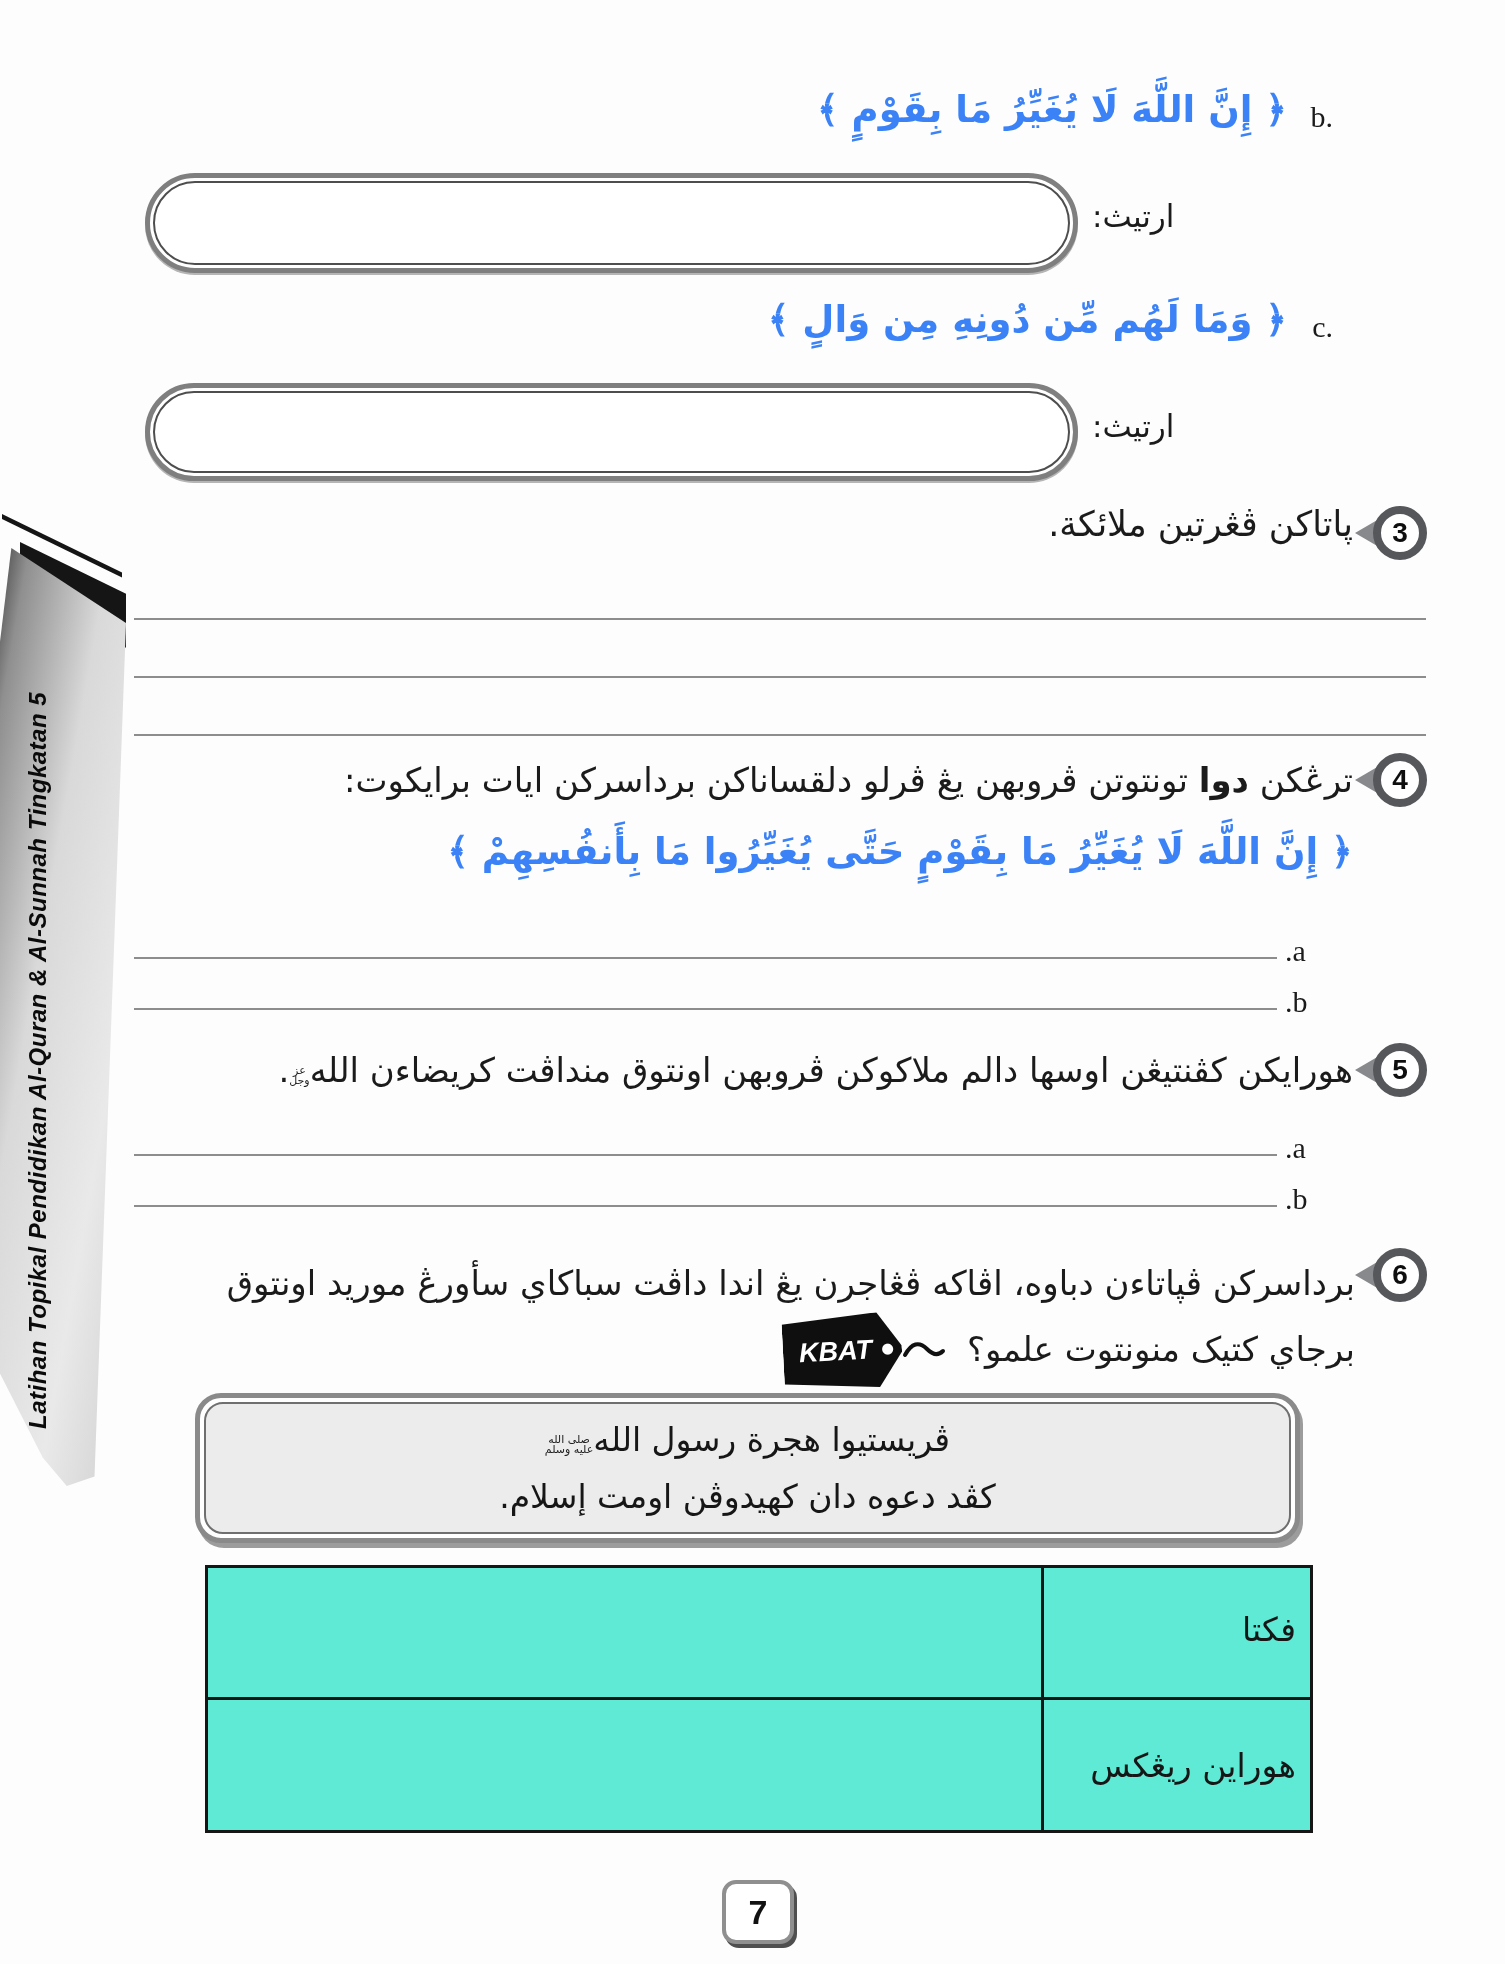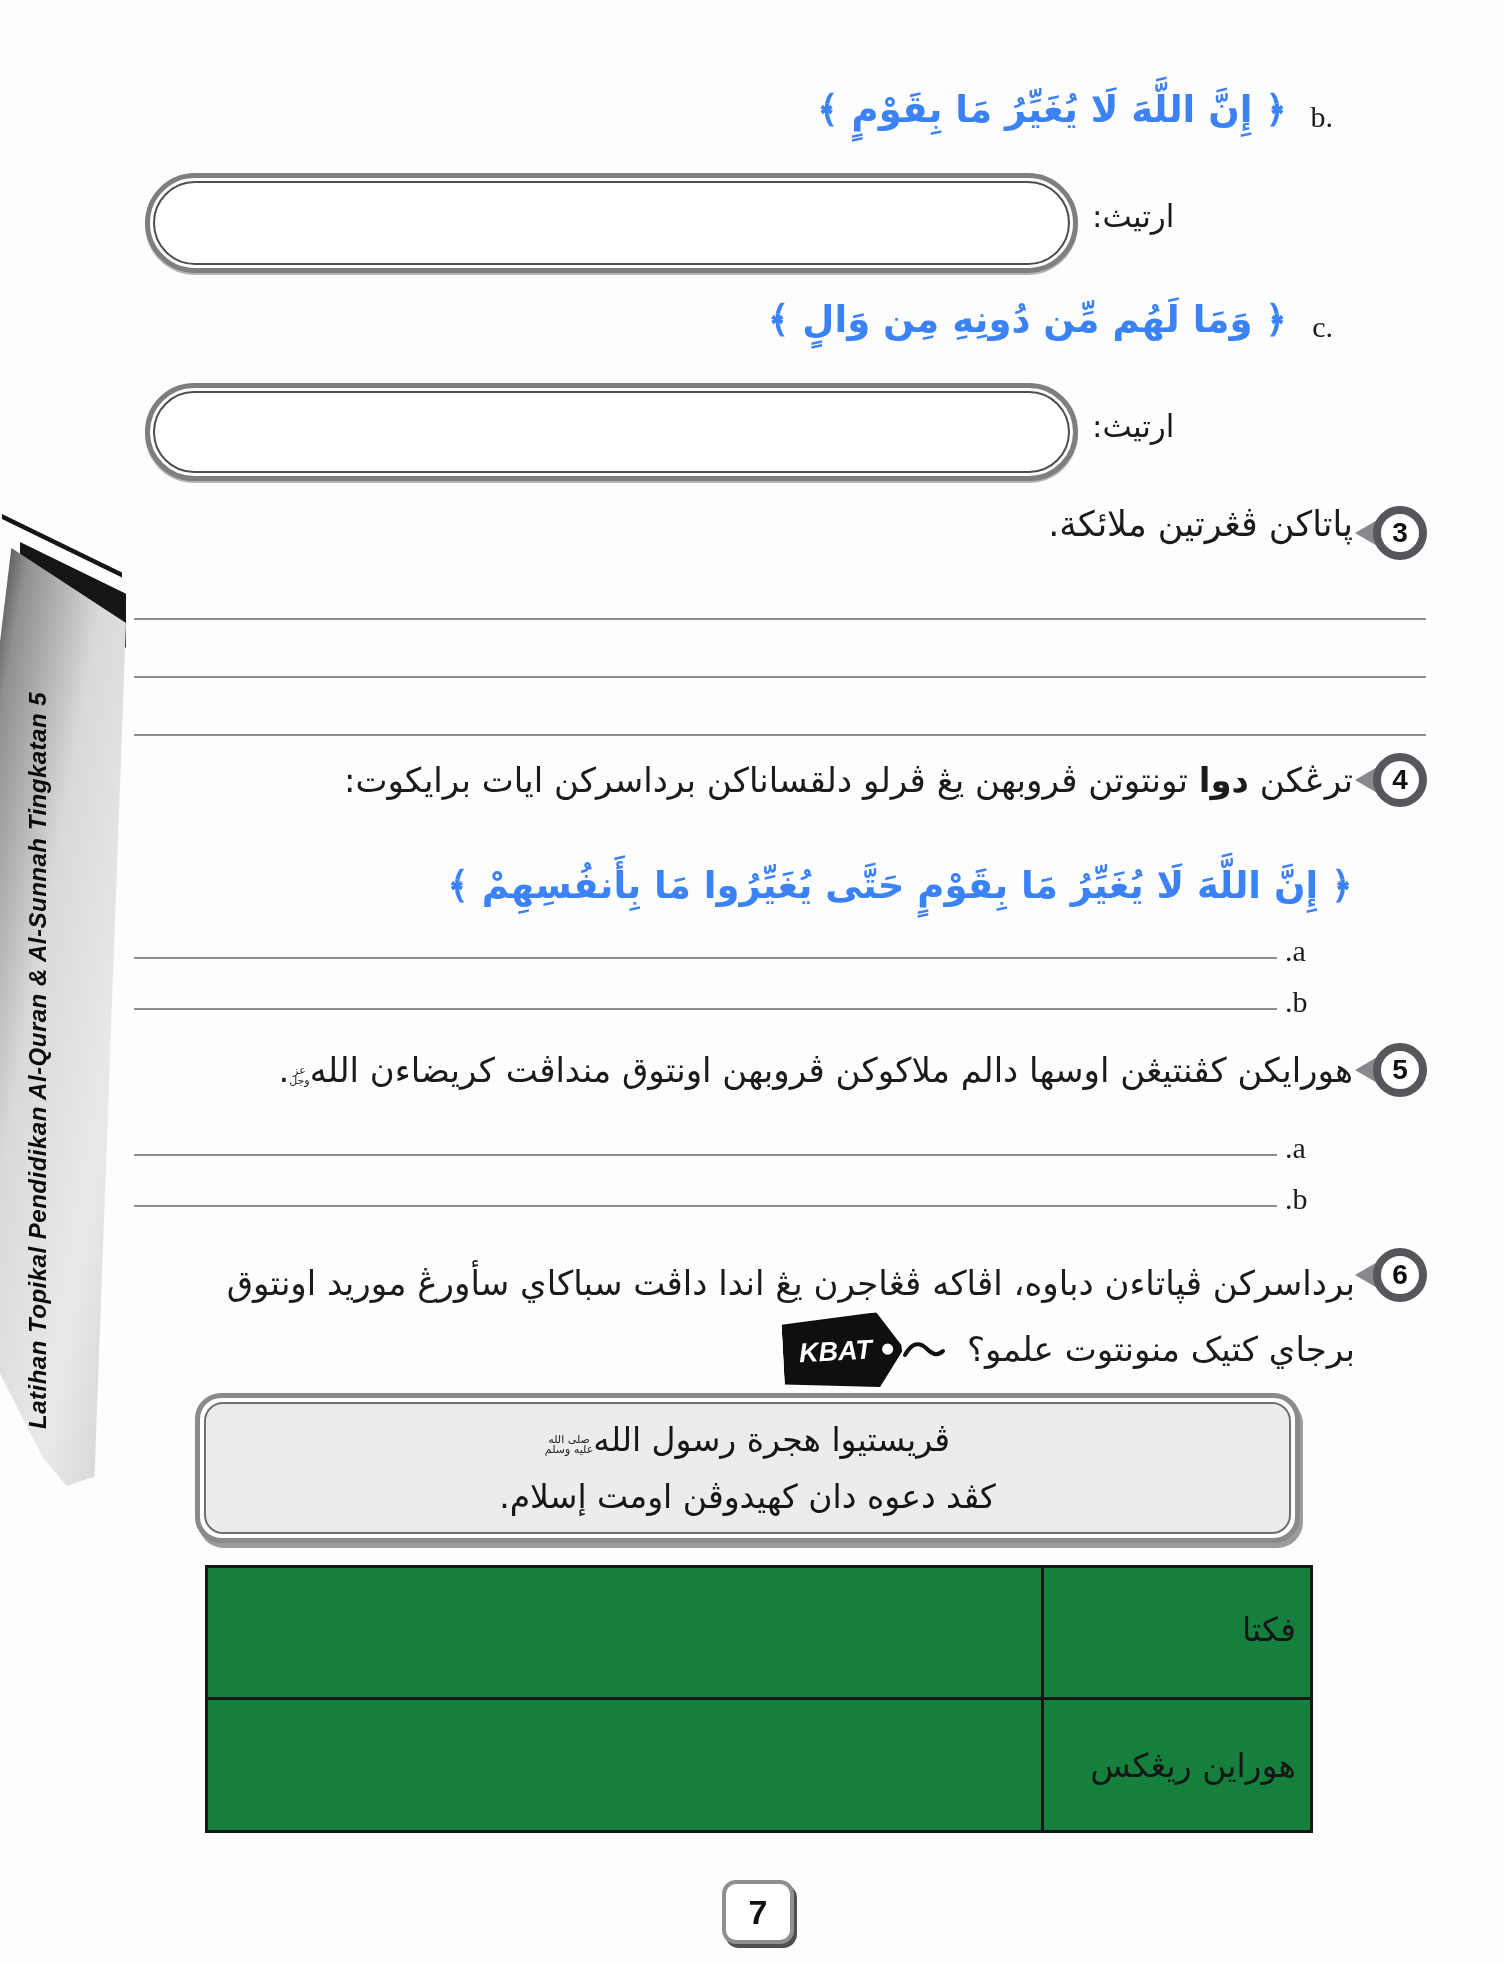--- a/index.html
+++ b/index.html
@@ -33,21 +33,21 @@
     font-family:"Liberation Sans",sans-serif;font-style:italic;font-weight:bold;font-size:27px;
     padding:6px 30px 7px 16px;transform:rotate(-3deg);
     clip-path:polygon(0 10%,80% 0,100% 46%,100% 54%,80% 100%,0 90%);
     background-image:radial-gradient(circle at 88% 50%, #fff 0 5px, rgba(0,0,0,0) 6px);}
   
   .passage-box{border:5px solid #8a8a8a;border-radius:26px;background:#fff;box-shadow:3px 5px 0 #9c9c9c;}
   .passage-box .inner{position:absolute;inset:4px;border:2px solid #6f6f6f;border-radius:19px;background:#ececec;
     display:flex;flex-direction:column;justify-content:center;align-items:center;direction:rtl;}
   .passage-box .line{font-size:33px;line-height:57px;white-space:nowrap;color:#161616;}
   
-  .ans-table{border:3px solid #161616;background:#15803d;}
+  .ans-table{border:3px solid #161616;background:#5eead4;}
   .ans-table .vline{position:absolute;top:0;bottom:0;right:266px;border-left:3px solid #161616;}
   .ans-table .hline{position:absolute;left:0;right:0;top:129px;border-top:3px solid #161616;}
   .ans-table .cell-label{position:absolute;right:14px;direction:rtl;font-size:33px;color:#161616;white-space:nowrap;}
   
   .page-badge{width:64px;height:56px;background:#fff;border:4px solid #8f8f8f;border-radius:14px;
     box-shadow:3px 4px 0 #4f4f4f;display:flex;align-items:center;justify-content:center;
     font-family:"Liberation Sans",sans-serif;font-weight:bold;font-size:34px;color:#111;}
   
   .spine-bar{left:0;top:548px;width:126px;height:938px;
     background:linear-gradient(100deg,#474747 0%,#8f8f8f 10%,#d9d9d9 38%,#e9e9e9 70%,#cfcfcf 100%);
@@ -94,21 +94,21 @@
 <div class="abs jawi" style="right:152px;top:504px;font-size:35px;">پاتاكن ڤڠرتين ملائكة.</div>
 <div class="abs rule" style="left:134px;width:1292px;top:618px;"></div>
 <div class="abs rule" style="left:134px;width:1292px;top:676px;"></div>
 <div class="abs rule" style="left:134px;width:1292px;top:734px;"></div>
 
 <div class="abs marker" style="right:78px;top:753px;">
   <span class="tail"></span>
   <span class="ring">4</span>
 </div>
 <div class="abs jawi" style="right:152px;top:760px;font-size:34px;"><span>ترڠكن </span><b>دوا</b><span> تونتوتن ڤروبهن يڠ ڤرلو دلقساناكن برداسركن ايات برايكوت:</span></div>
-<div class="abs verse" style="left:300px;width:1200px;top:864px;font-size:37px;text-align:center;">﴿ إِنَّ اللَّهَ لَا يُغَيِّرُ مَا بِقَوْمٍ حَتَّى يُغَيِّرُوا مَا بِأَنفُسِهِمْ ﴾</div>
+<div class="abs verse" style="left:300px;width:1200px;top:830px;font-size:37px;text-align:center;">﴿ إِنَّ اللَّهَ لَا يُغَيِّرُ مَا بِقَوْمٍ حَتَّى يُغَيِّرُوا مَا بِأَنفُسِهِمْ ﴾</div>
 <div class="abs rule" style="left:134px;width:1143px;top:957px;"></div>
 <div class="abs latin-label" style="left:1285px;top:934px;">.a</div>
 <div class="abs rule" style="left:134px;width:1143px;top:1008px;"></div>
 <div class="abs latin-label" style="left:1285px;top:985px;">.b</div>
 
 <div class="abs marker" style="right:78px;top:1043px;">
   <span class="tail"></span>
   <span class="ring">5</span>
 </div>
 <div class="abs jawi" style="right:152px;top:1050px;font-size:34px;"><span>هورايكن كڤنتيڠن اوسها دالم ملاكوكن ڤروبهن اونتوق منداڤت كريضاءن الله</span><span class="honorific">

